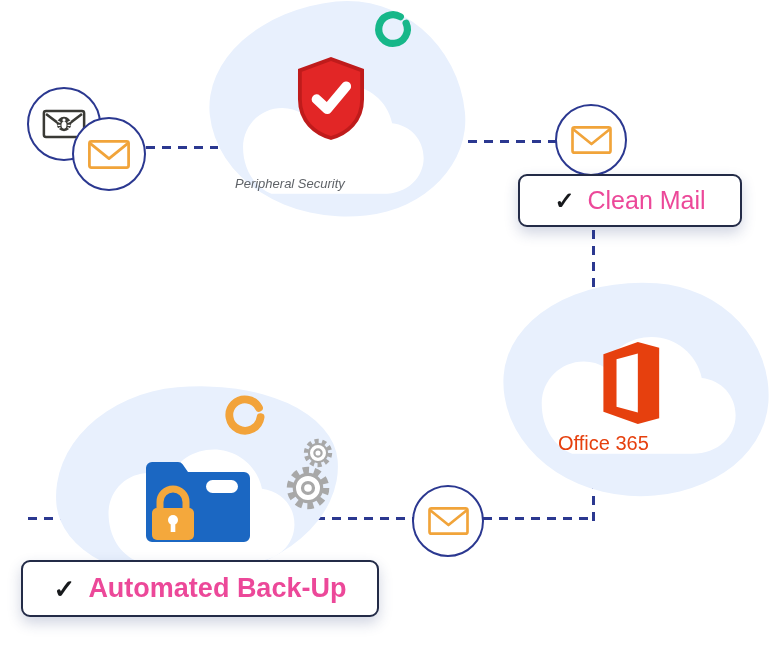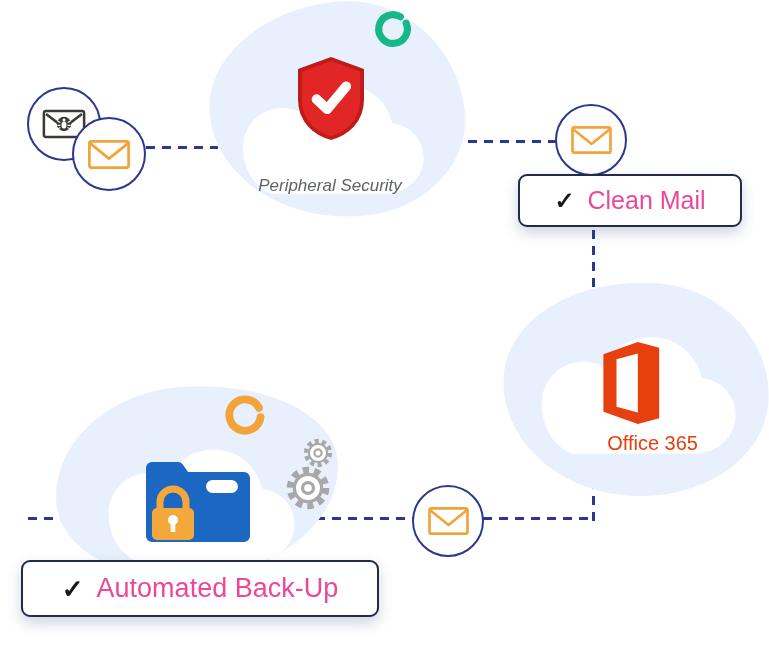--- a/index.html
+++ b/index.html
@@ -28,23 +28,23 @@
   .mail-circle{position:absolute;background:#fff;border:2.5px solid #2b3890;border-radius:50%;
     display:flex;align-items:center;justify-content:center;box-sizing:border-box;z-index:2;}
 
   
   .badge{position:absolute;background:#fff;border:2px solid #232b47;border-radius:9px;
     display:flex;align-items:center;justify-content:center;gap:13px;z-index:4;
     box-shadow:0 6px 14px rgba(40,60,120,.22);}
   .badge .check{font-size:24px;font-weight:bold;color:#17191c;line-height:1;}
   .badge .label{font-size:25px;color:#ec4899;line-height:1;}
 
-  .security-label{position:absolute;left:235px;top:176px;width:190px;text-align:center;
-    font-style:italic;font-size:17px;color:#5f6368;z-index:3;}
-  .office-label{position:absolute;left:558px;top:432px;width:140px;text-align:right;
+  .security-label{position:absolute;left:235px;top:176px;width:190px;text-align:left;
+    font-style:italic;font-size:13px;color:#5f6368;z-index:3;}
+  .office-label{position:absolute;left:558px;top:432px;width:140px;text-align:left;
     font-size:20px;font-weight:500;color:#e6400e;z-index:3;}
 
   svg{display:block;}
 </style>
 </head>
 <body>
 
 <div class="stage">
 
   <div class="hline" style="left:146px;top:146px;width:72px;"></div>
@@ -163,16 +163,16 @@
   <div class="abs z3" style="left:284px;top:464px;width:48px;height:48px;">
     <svg viewBox="0 0 44 44" width="48" height="48">
       <circle cx="22" cy="22" r="16" fill="none" stroke="#a8a8a8" stroke-width="7" stroke-dasharray="5.5 4.55"></circle>
       <circle cx="22" cy="22" r="12.5" fill="#ffffff" stroke="#a8a8a8" stroke-width="3"></circle>
       <circle cx="22" cy="22" r="5" fill="none" stroke="#a8a8a8" stroke-width="3"></circle>
     </svg>
   </div>
 
   <div class="badge" style="left:21px;top:560px;width:354px;height:53px;">
     <span class="check" style="font-size:26px;">✓</span>
-    <span class="label" style="font-size:27px;">Automated Back-Up</span>
+    <span class="label" style="font-size:27px;font-weight:bold;">Automated Back-Up</span>
   </div>
 
 </div>
 
 </body></html>

